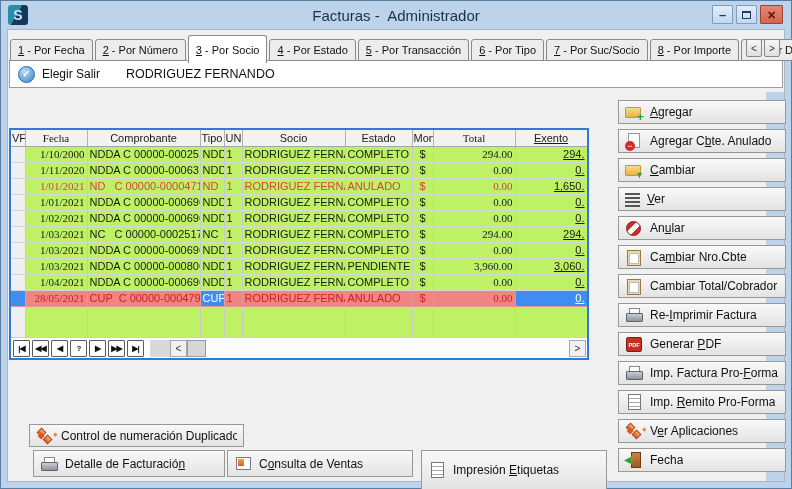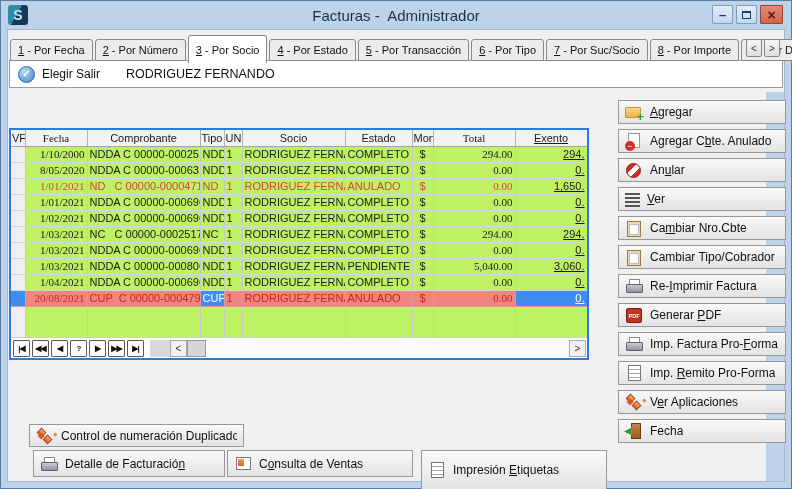--- a/index.html
+++ b/index.html
@@ -225,21 +225,21 @@
                 <td class="c-tipo">NDD</td>
                 <td class="c-un">1</td>
                 <td class="c-socio">RODRIGUEZ FERNANDO</td>
                 <td class="c-estado">COMPLETO</td>
                 <td class="c-mon">$</td>
                 <td class="c-total">294.00</td>
                 <td class="c-exento">294.</td>
               </tr>
               <tr class="r-normal">
                 <td class="c-vf"></td>
-                <td class="c-fecha">8/05/2020</td>
+                <td class="c-fecha">1/11/2020</td>
                 <td class="c-comprobante">NDDA C 00000-0006316</td>
                 <td class="c-tipo">NDD</td>
                 <td class="c-un">1</td>
                 <td class="c-socio">RODRIGUEZ FERNANDO</td>
                 <td class="c-estado">COMPLETO</td>
                 <td class="c-mon">$</td>
                 <td class="c-total">0.00</td>
                 <td class="c-exento">0.</td>
               </tr>
               <tr class="r-red">
@@ -304,38 +304,38 @@
               </tr>
               <tr class="r-normal">
                 <td class="c-vf"></td>
                 <td class="c-fecha">1/03/2021</td>
                 <td class="c-comprobante">NDDA C 00000-0008068</td>
                 <td class="c-tipo">NDD</td>
                 <td class="c-un">1</td>
                 <td class="c-socio">RODRIGUEZ FERNANDO</td>
                 <td class="c-estado">PENDIENTE</td>
                 <td class="c-mon">$</td>
-                <td class="c-total">5,040.00</td>
+                <td class="c-total">3,960.00</td>
                 <td class="c-exento">3,060.</td>
               </tr>
               <tr class="r-normal">
                 <td class="c-vf"></td>
                 <td class="c-fecha">1/04/2021</td>
                 <td class="c-comprobante">NDDA C 00000-0006964</td>
                 <td class="c-tipo">NDD</td>
                 <td class="c-un">1</td>
                 <td class="c-socio">RODRIGUEZ FERNANDO</td>
                 <td class="c-estado">COMPLETO</td>
                 <td class="c-mon">$</td>
                 <td class="c-total">0.00</td>
                 <td class="c-exento">0.</td>
               </tr>
               <tr class="r-selected">
                 <td class="c-vf blue"></td>
-                <td class="c-fecha">20/08/2021</td>
+                <td class="c-fecha">28/05/2021</td>
                 <td class="c-comprobante">CUP  C 00000-00047970</td>
                 <td class="c-tipo blue">CUP</td>
                 <td class="c-un">1</td>
                 <td class="c-socio">RODRIGUEZ FERNANDO</td>
                 <td class="c-estado">ANULADO</td>
                 <td class="c-mon">$</td>
                 <td class="c-total">0.00</td>
                 <td class="c-exento blue">0.</td>
               </tr>
               <tr class="filler">
@@ -460,34 +460,38 @@
     <div class="rightcol" id="rightcol">
         <button class="btn">
           <span class="icon ic-folder-plus"></span>
           <span class="lbl"><u>A</u>gregar</span>
         </button>
         <button class="btn">
           <span class="icon ic-page-minus"></span>
           <span class="lbl">Agregar C<u>b</u>te. Anulado</span>
         </button>
         <button class="btn">
+          <span class="icon ic-folder-down"></span>
+          <span class="lbl"><u>C</u>ambiar</span>
+        </button>
+        <button class="btn">
+          <span class="icon ic-list"></span>
+          <span class="lbl"><u>V</u>er</span>
+        </button>
+        <button class="btn">
           <span class="icon ic-no"></span>
           <span class="lbl">An<u>u</u>lar</span>
         </button>
         <button class="btn">
-          <span class="icon ic-list"></span>
-          <span class="lbl"><u>V</u>er</span>
-        </button>
-        <button class="btn">
           <span class="icon ic-clipboard"></span>
           <span class="lbl">Ca<u>m</u>biar Nro.Cbte</span>
         </button>
         <button class="btn">
           <span class="icon ic-clipboard"></span>
-          <span class="lbl">Cambiar Tipo/Cobrador</span>
+          <span class="lbl">Cambiar Total/Cobrador</span>
         </button>
         <button class="btn">
           <span class="icon ic-printer"></span>
           <span class="lbl">Re-<u>I</u>mprimir Factura</span>
         </button>
         <button class="btn">
           <span class="icon ic-pdf"></span>
           <span class="lbl">Generar <u>P</u>DF</span>
         </button>
         <button class="btn">

